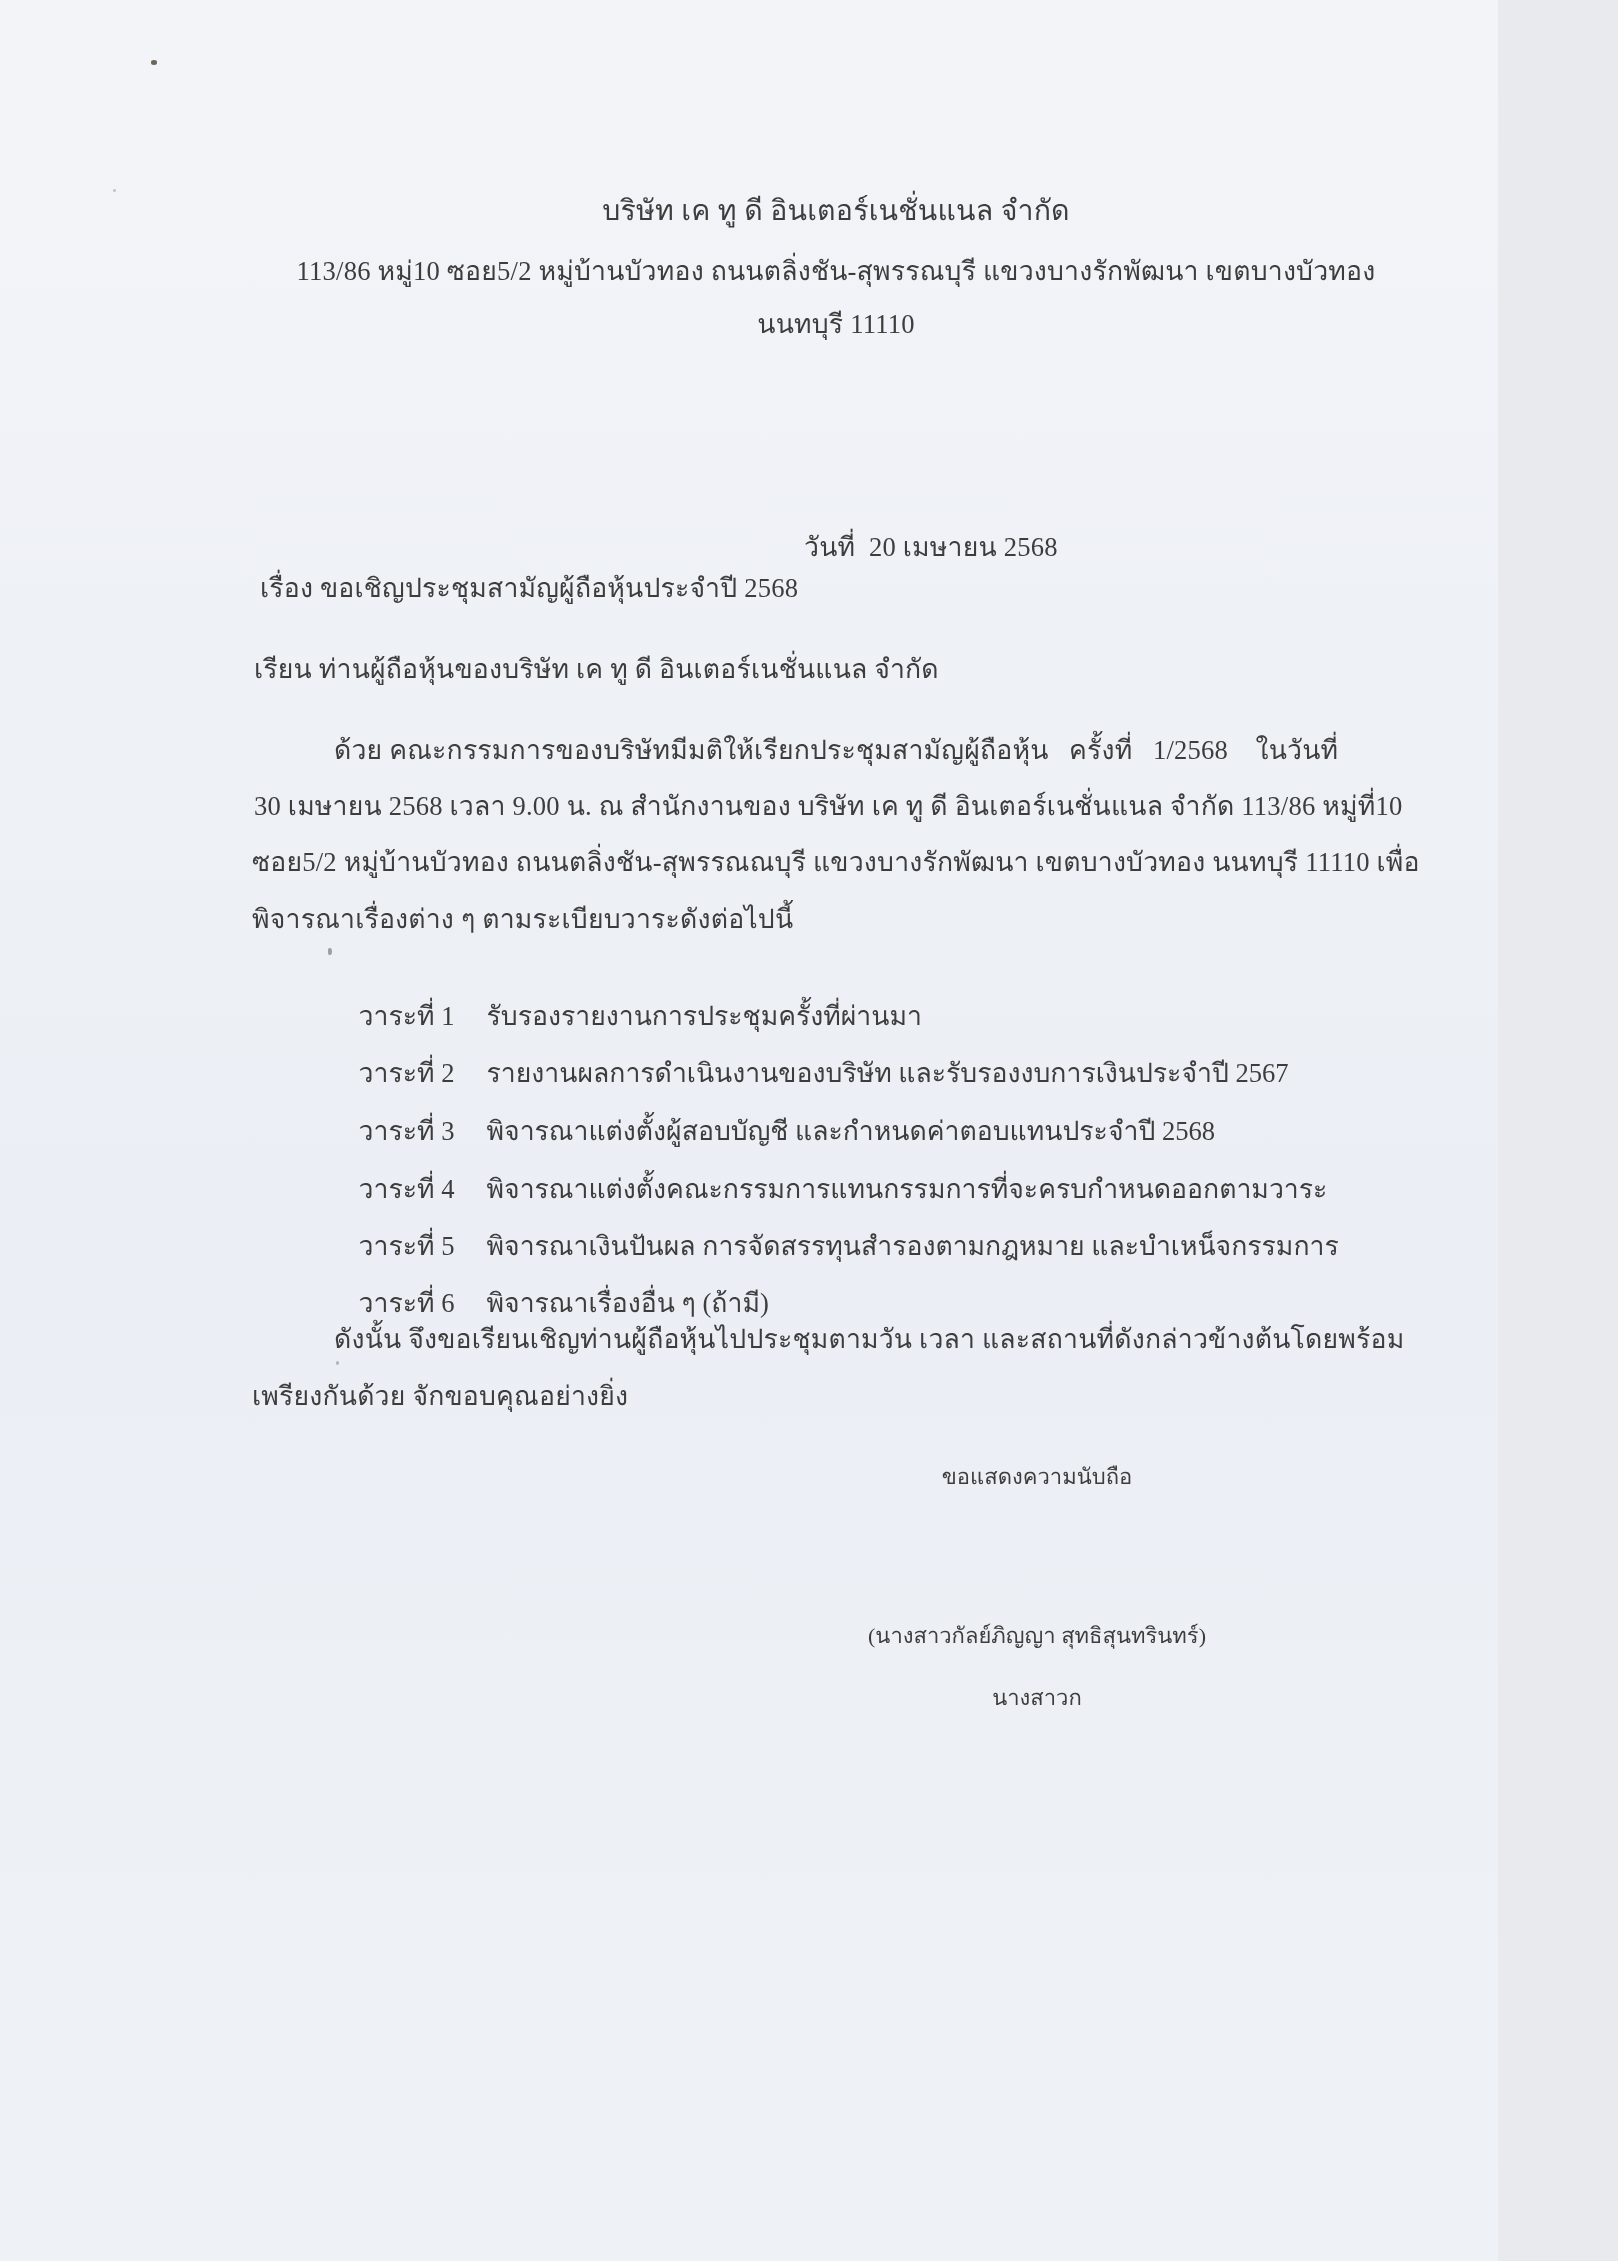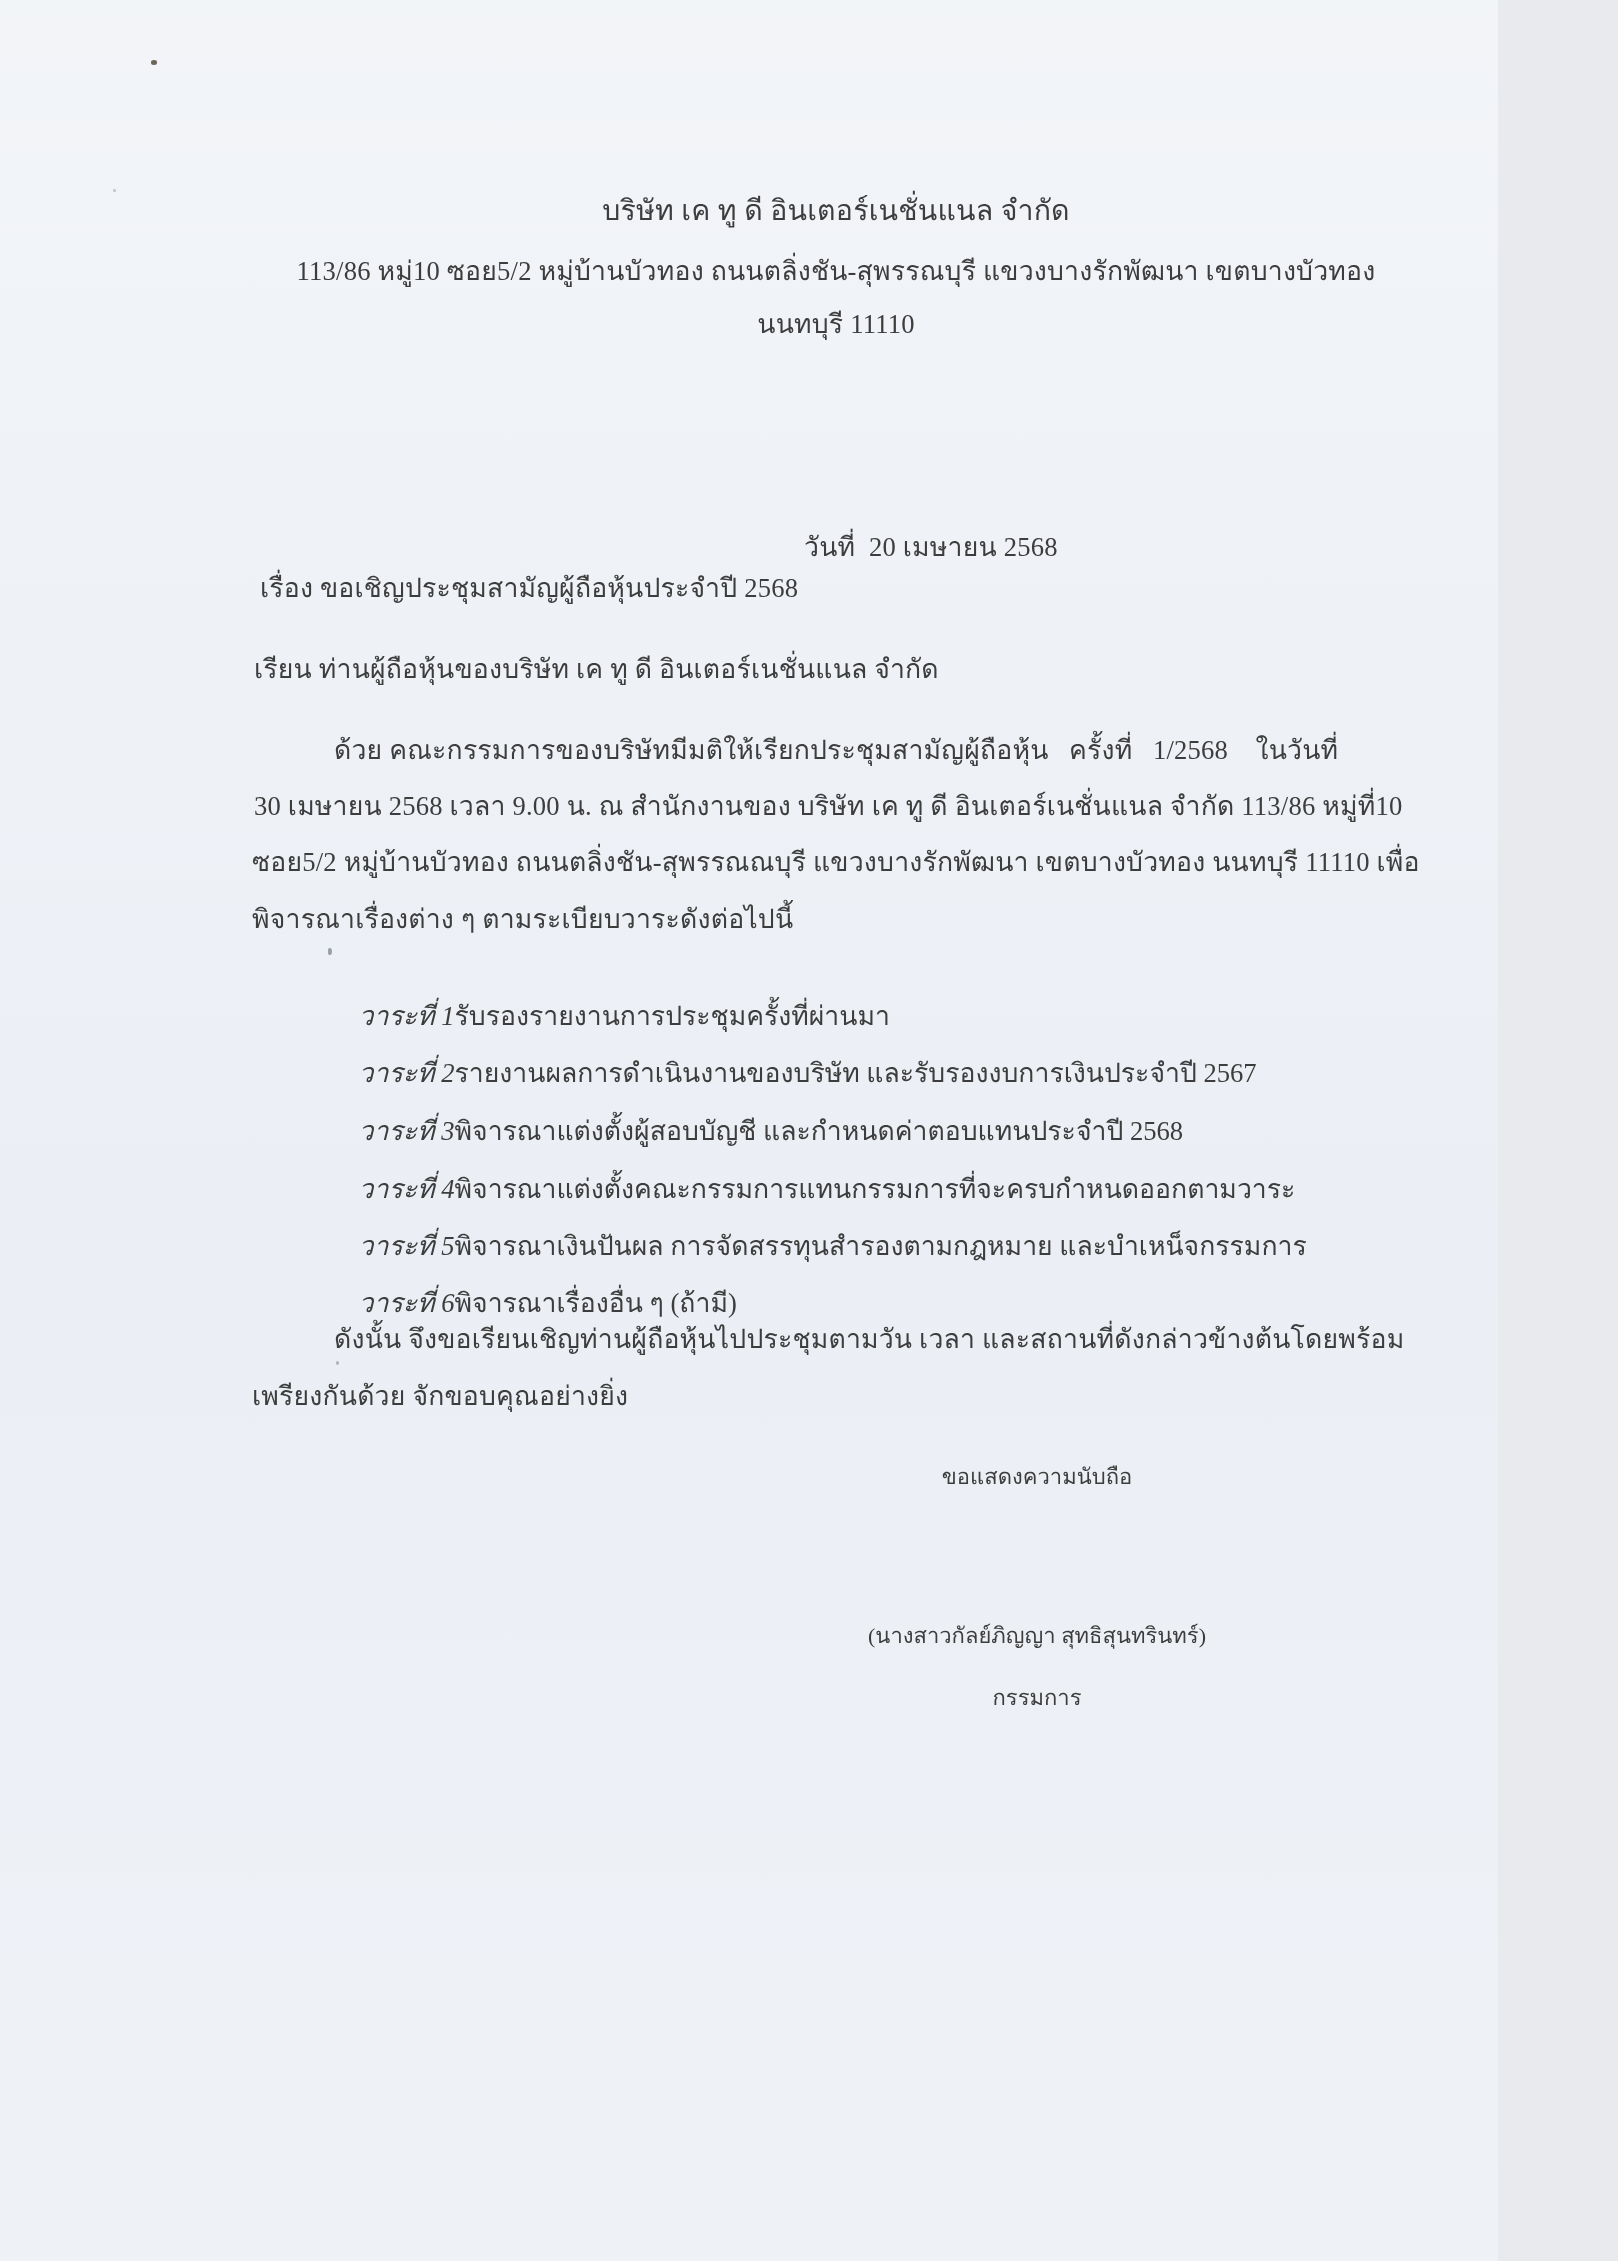--- a/index.html
+++ b/index.html
@@ -33,21 +33,21 @@
     text-align:center;
   }
   .header-line{font-size:28.5px;}
   .agenda-row{
     position:absolute;
     left:332px;
     white-space:pre;
     font-size:26.6px;
     line-height:39px;
   }
-  .agenda-label{display:inline-block;margin-right:0;font-style:italic;}
+  .agenda-label{display:inline-block;margin-right:32px;}
   .sig-block{
     position:absolute;
     left:758px;
     width:558px;
     text-align:center;
     white-space:pre;
     font-size:22px;
     line-height:39px;
   }
   
@@ -105,21 +105,21 @@
   </div>
   <div class="agenda-row" style="top:1245px;">
     <span class="agenda-label">วาระที่ 6</span><span>พิจารณาเรื่องอื่น ๆ (ถ้ามี)</span>
   </div>
 
   <div class="line" style="top:1320px;left:334px;">ดังนั้น จึงขอเรียนเชิญท่านผู้ถือหุ้นไปประชุมตามวัน เวลา และสถานที่ดังกล่าวข้างต้นโดยพร้อม</div>
   <div class="line" style="top:1377px;left:252px;">เพรียงกันด้วย จักขอบคุณอย่างยิ่ง</div>
 
   <div class="sig-block" style="top:1457px;">ขอแสดงความนับถือ</div>
   <div class="sig-block" style="top:1616px;">(นางสาวกัลย์ภิญญา สุทธิสุนทรินทร์)</div>
-  <div class="sig-block" style="top:1678px;">กรรมการ</div>
+  <div class="sig-block" style="top:1678px;">นางสาวก</div>
 
   <div class="scan-edge-right"></div>
   <div class="corner-strip"></div>
   <div class="speck speck-a"></div>
   <div class="speck speck-b"></div>
   <div class="speck speck-c"></div>
   <div class="speck speck-d"></div>
   <div class="speck speck-e"></div>
 
 </div>

